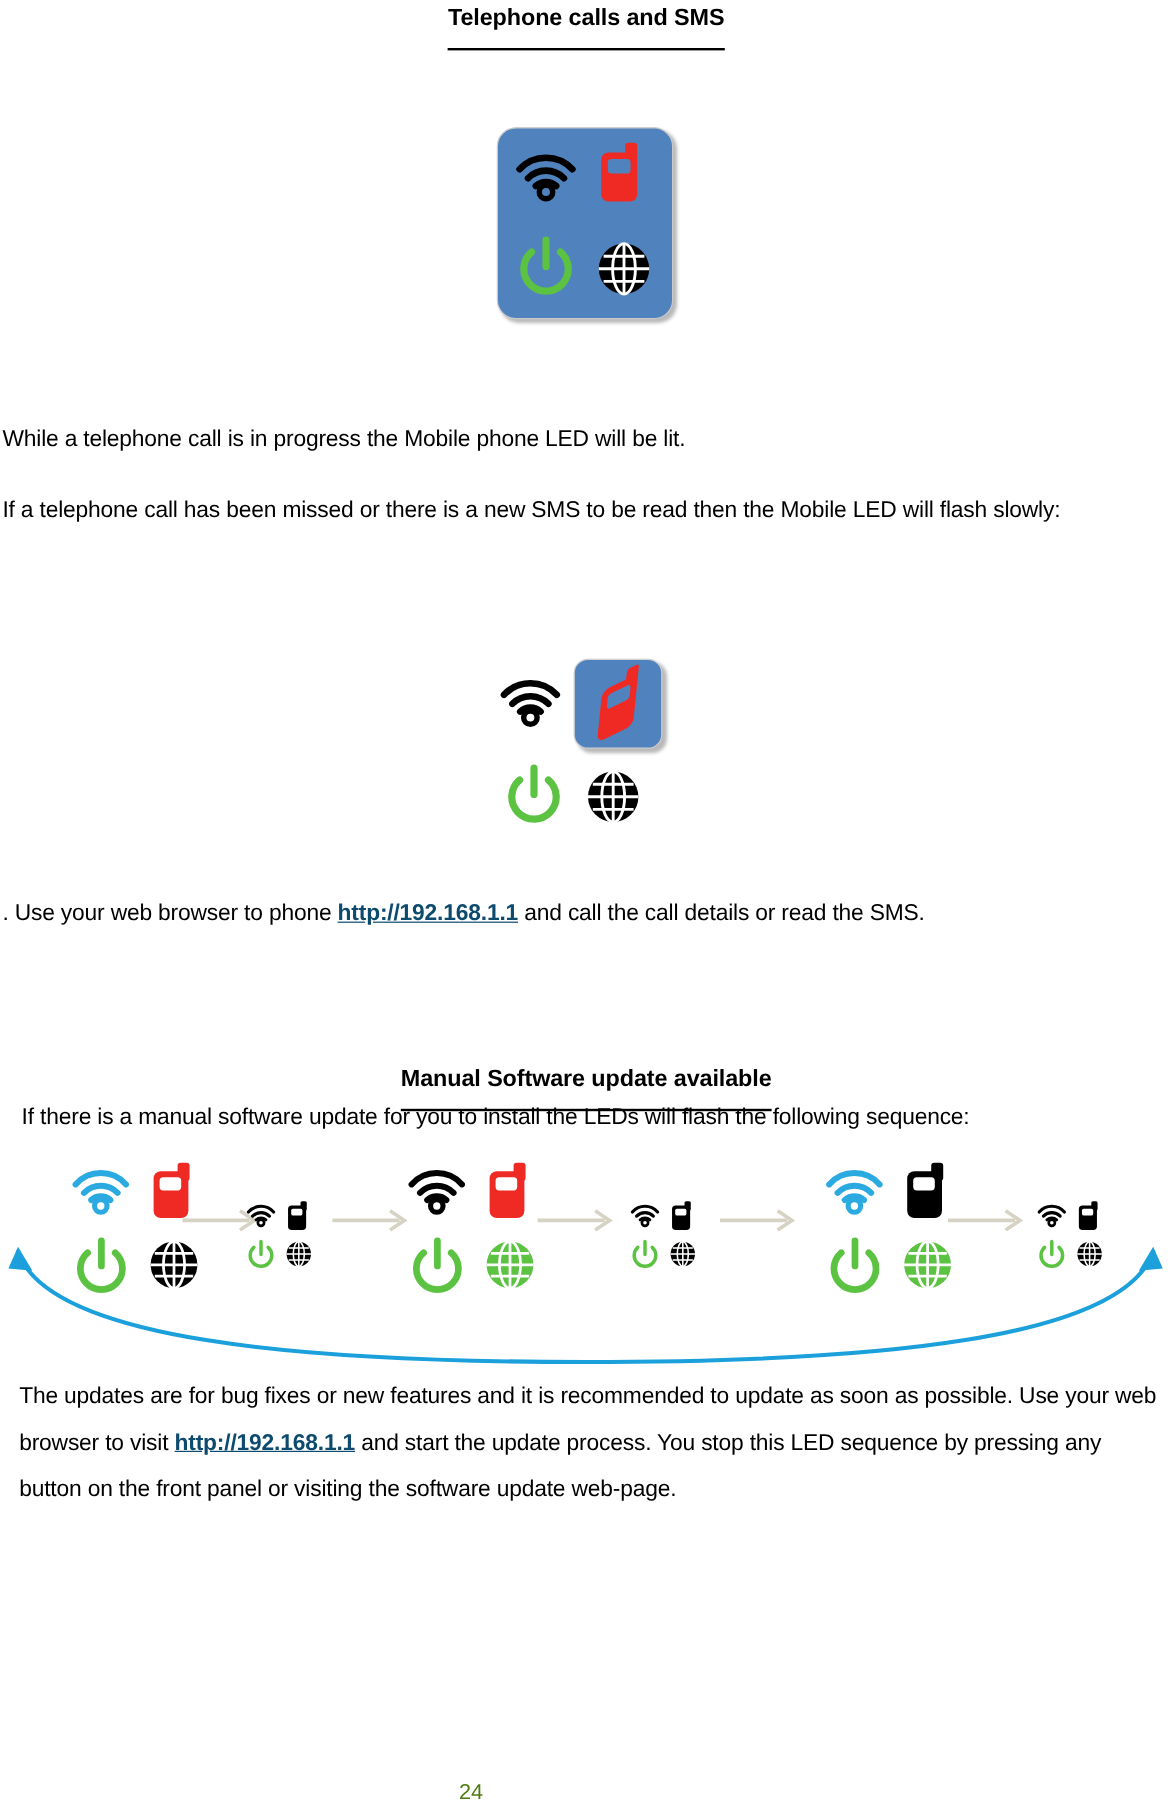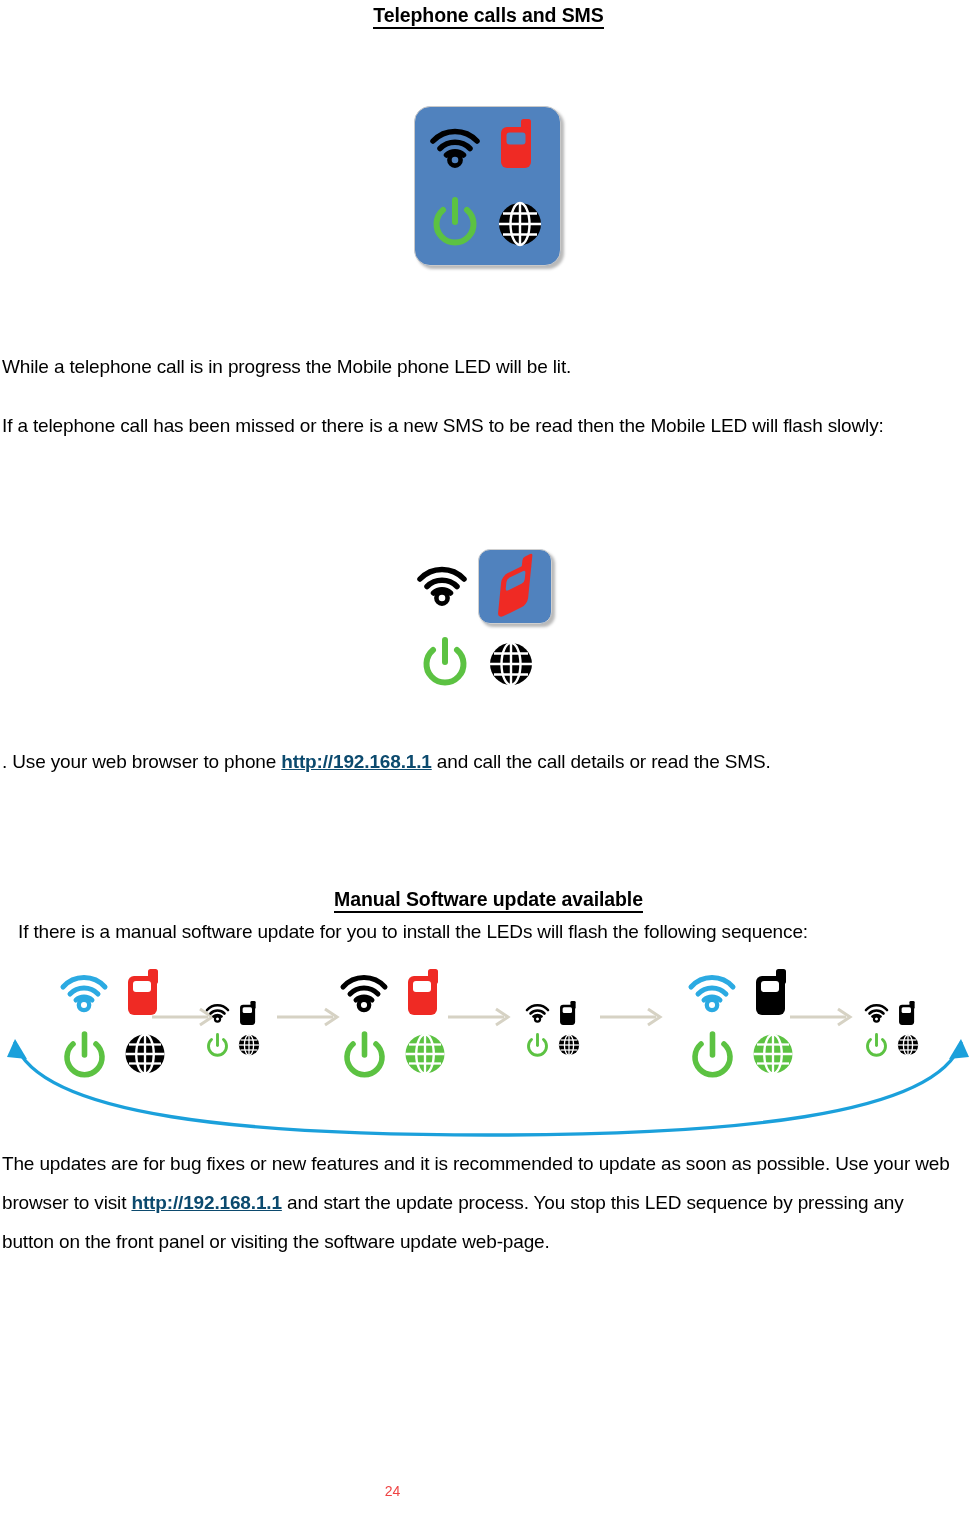--- a/index.html
+++ b/index.html
@@ -27,38 +27,38 @@
     position: absolute;
     left: 0;
     width: 977px;
     text-align: center;
     font-weight: bold;
     font-size: 19.5px;
     letter-spacing: -0.1px;
   }
   .heading span {
     border-bottom: 2px solid #000;
-    padding-bottom: 1px;
+    padding-bottom: 14px;
   }
   #heading-telephone { top: 4px; }
   #heading-manual    { top: 888px; }
 
   
   .para {
     position: absolute;
     font-size: 19px;
     line-height: 39px;
     color: #000;
     letter-spacing: -0.15px;
   }
   #para-lit        { left: 2px; top: 347px;  width: 940px; }
   #para-missed     { left: 2px; top: 406px;  width: 935px; }
   #para-visit      { left: 2px; top: 742px;  width: 950px; }
   #para-sequence   { left: 18px; top: 912px;  width: 950px; }
-  #para-updates    { left: 2px; top: 1144px; width: 952px; }
+  #para-updates    { left: 16px; top: 1144px; width: 952px; }
 
   a.link {
     color: #0c4a6e;
     font-weight: bold;
     text-decoration: underline;
     cursor: pointer;
   }
 
   
   .panel {
@@ -114,22 +114,22 @@
     position: absolute;
   }
 
   
   #page-number {
     position: absolute;
     left: 0;
     top: 1483px;
     width: 785px;
     text-align: center;
-    font-size: 14px;
-    color: #ef4444;
+    font-size: 18px;
+    color: #4d7c0f;
   }
 
   svg { display: block; overflow: visible; }
 </style>
 </head>
 <body>
 
 <div class="page">
 
   <div class="heading" id="heading-telephone">

